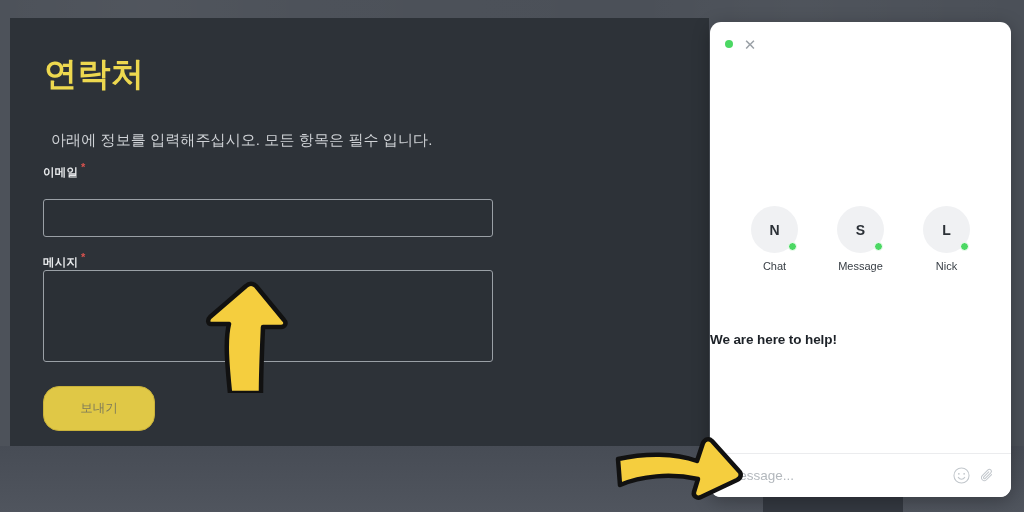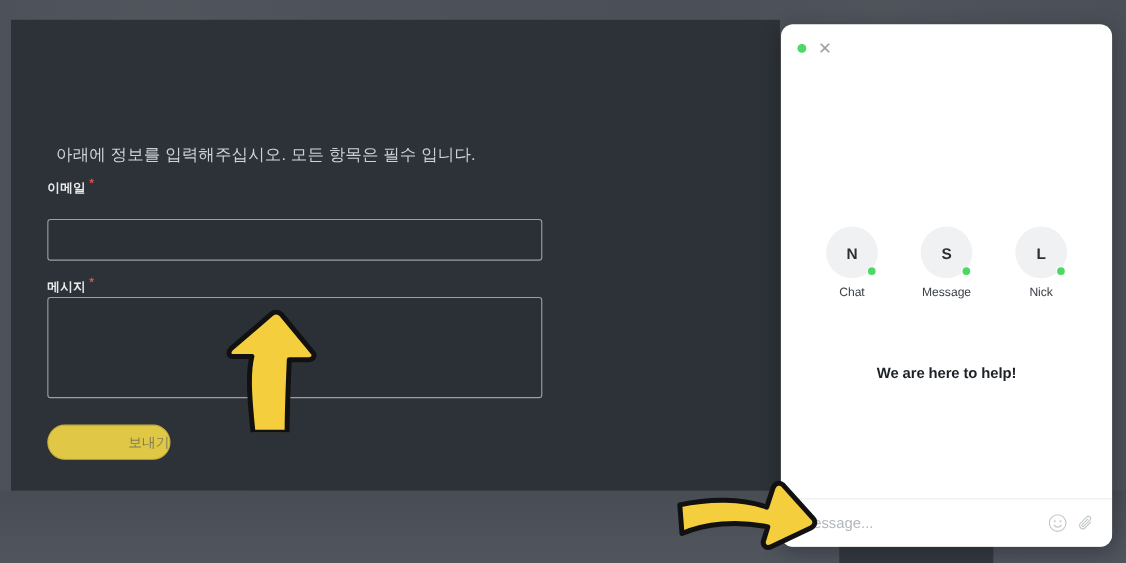--- a/index.html
+++ b/index.html
@@ -115,30 +115,29 @@
     font-size: 13px;
     padding: 8px 10px;
     outline: none;
     resize: none;
     font-family: "Liberation Sans", sans-serif;
   }
 
   .submit-button {
     position: absolute;
     left: 33px; top: 368px;
-    width: 112px; height: 32px;
+    width: 112px; height: 45px;
     background: #e0c846;
     border: 1px solid #c9b23b;
     border-radius: 16px;
     color: #7d7a5a;
     font-size: 12.5px;
     font-weight: normal;
     cursor: pointer;
     font-family: "Liberation Sans", sans-serif;
-    text-align: right;
   }
 
   
   .chat-widget {
     position: absolute;
     left: 710px; top: 22px;
     width: 301px; height: 475px;
     background: #ffffff;
     border-radius: 11px;
     box-shadow: 0 4px 18px rgba(0,0,0,0.28);
@@ -228,21 +227,21 @@
     margin-top: 7px;
     font-size: 11px;
     color: #3a4047;
     white-space: nowrap;
   }
 
   .help-text {
     position: absolute;
     left: 0; top: 266px;
     width: 100%;
-    text-align: center;
+    text-align: left;
     font-size: 13.5px;
     color: #1d2228;
     font-weight: bold;
     letter-spacing: -0.1px;
   }
 
   .chat-footer-brand {
     position: absolute;
     left: 0; top: 407px;
     width: 100%;
@@ -301,20 +300,21 @@
 <body>
 
 <div id="screen">
 
   <div class="bg-band"></div>
   <div class="bg-bottom-strip"></div>
   <div class="bg-dark-footer-block"></div>
 
   <div class="form-card">
 
+    <div class="form-title">연락처</div>
 
     <div class="form-desc">아래에 정보를 입력해주십시오. 모든 항목은 필수 입니다.</div>
 
     <div class="field-label label-email">
       <span>이메일</span><span class="req">*</span>
     </div>
     <input class="text-input" type="text" placeholder="" style="">
 
     <div class="field-label label-message">
       <span>메시지</span><span class="req">*</span>

